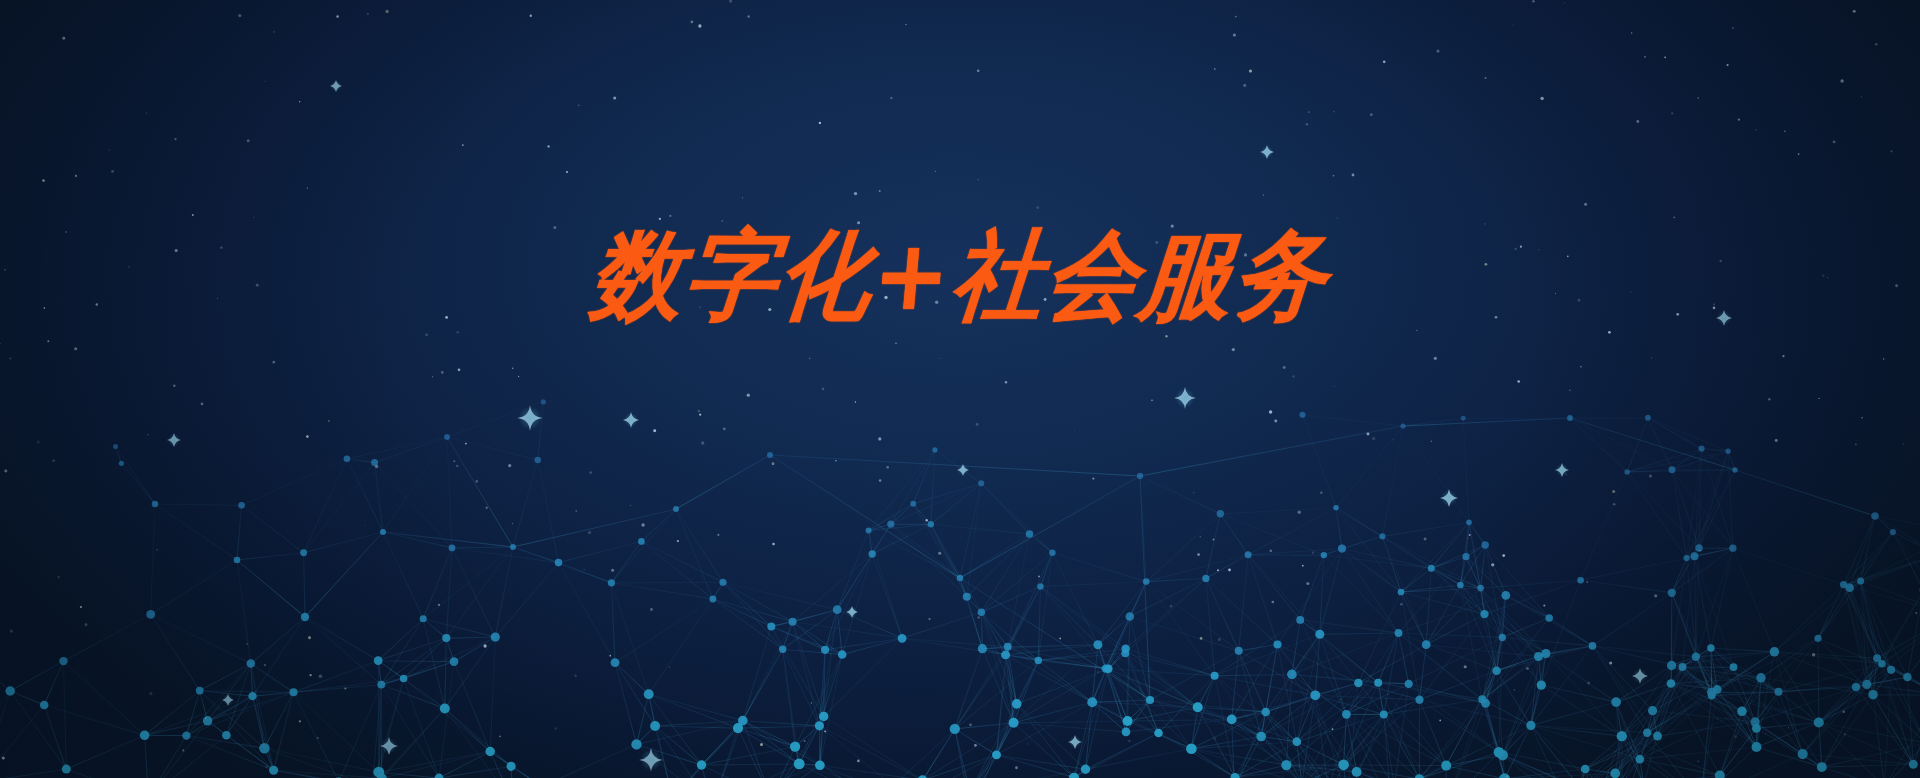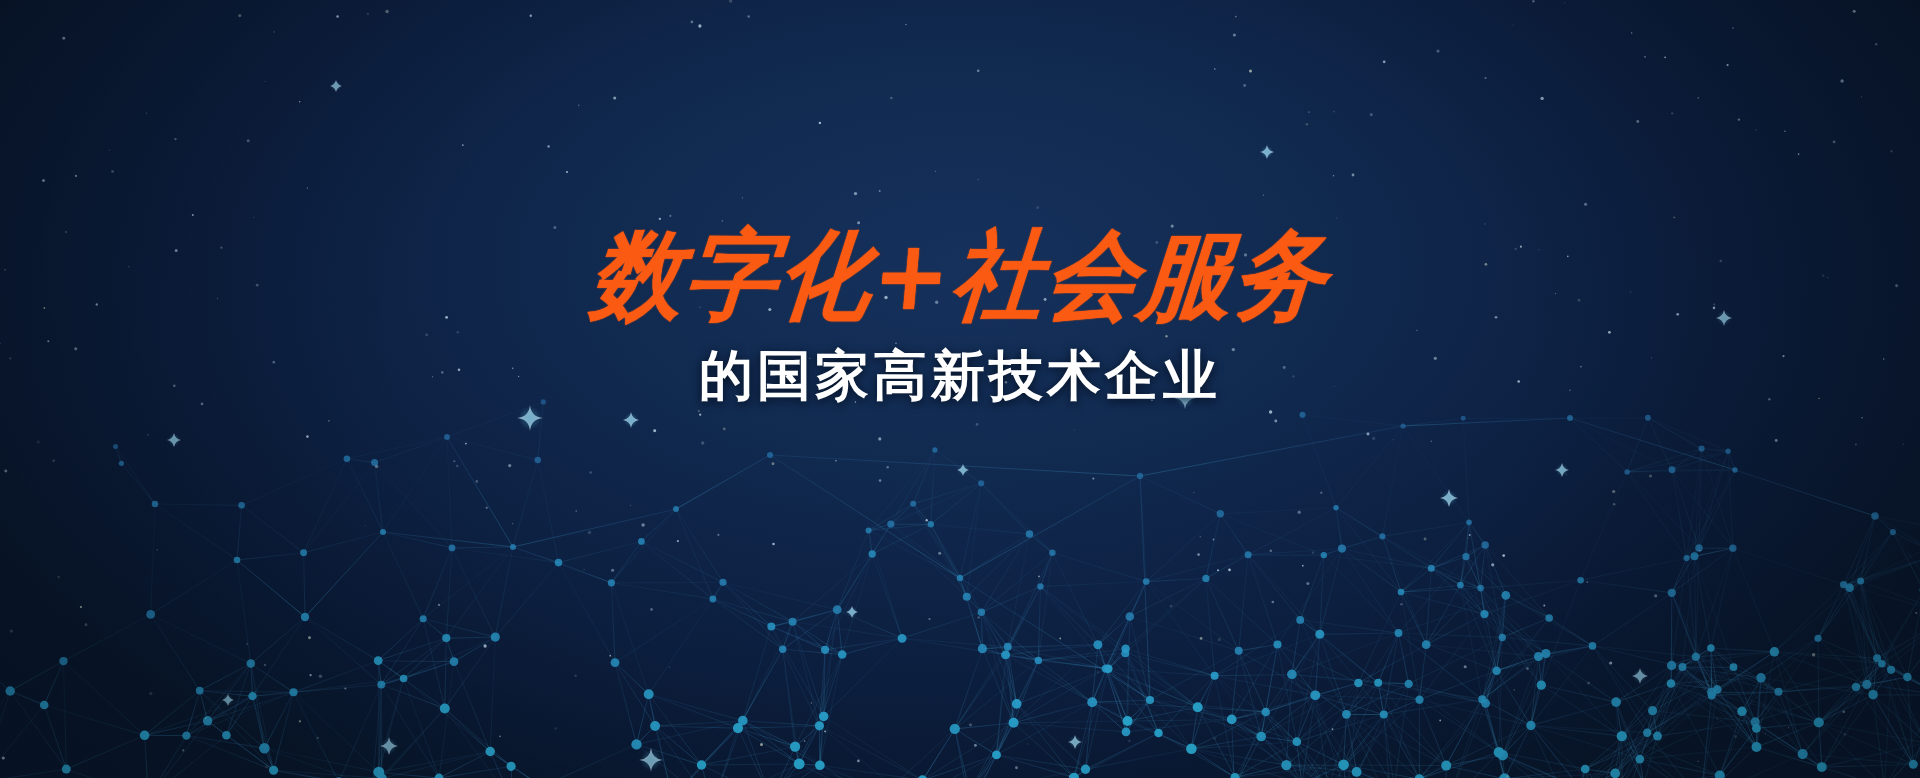--- a/index.html
+++ b/index.html
@@ -1956,16 +1956,15 @@
     <path d="M336 80 Q337.1 84.9 342 86 Q337.1 87.1 336 92 Q334.9 87.1 330 86 Q334.9 84.9 336 80 Z" fill="#bfe4f7" fill-opacity="0.85"></path>
     <circle cx="336" cy="86" r="5.4" fill="url(#nodeGlow)" opacity="0.5"></circle>
   </g>
       </g>
   </svg>
 
   <div id="vignette"></div>
 
   <div id="content">
     <div class="title-main">数字化+社会服务</div>
-    <div class="title-sub">的国家高新技术企业</div>
   </div>
 
 </div>
 
 </body></html>

